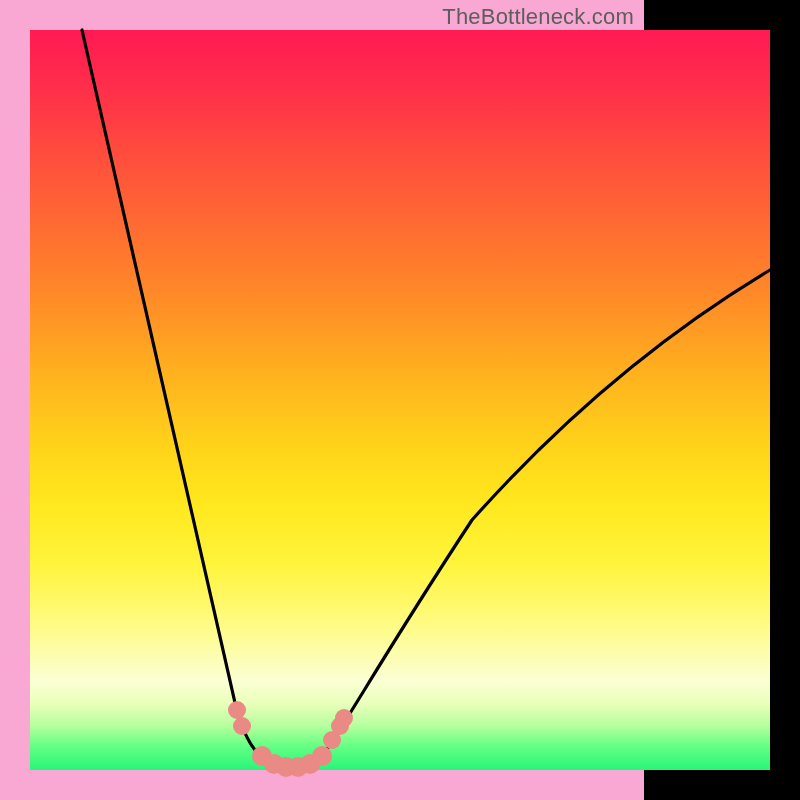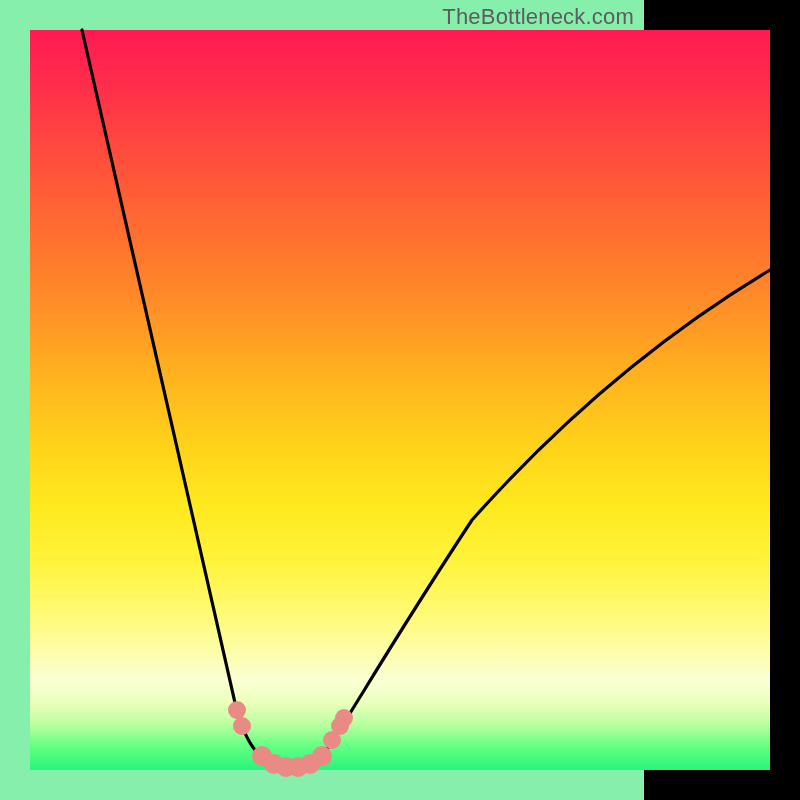--- a/index.html
+++ b/index.html
@@ -8,21 +8,21 @@
     width: 800px;
     height: 800px;
     overflow: hidden;
     background: #000;
     font-family: Arial, Helvetica, sans-serif;
   }
   .stage {
     position: relative;
     width: 644px;
     height: 800px;
-    background: #86efac;
+    background: #f9a8d4;
   }
   .plot-bg {
     position: absolute;
     left: 30px;
     top: 30px;
     width: 740px;
     height: 740px;
     
     background: linear-gradient(to bottom,
       #ff1a53 0%,

